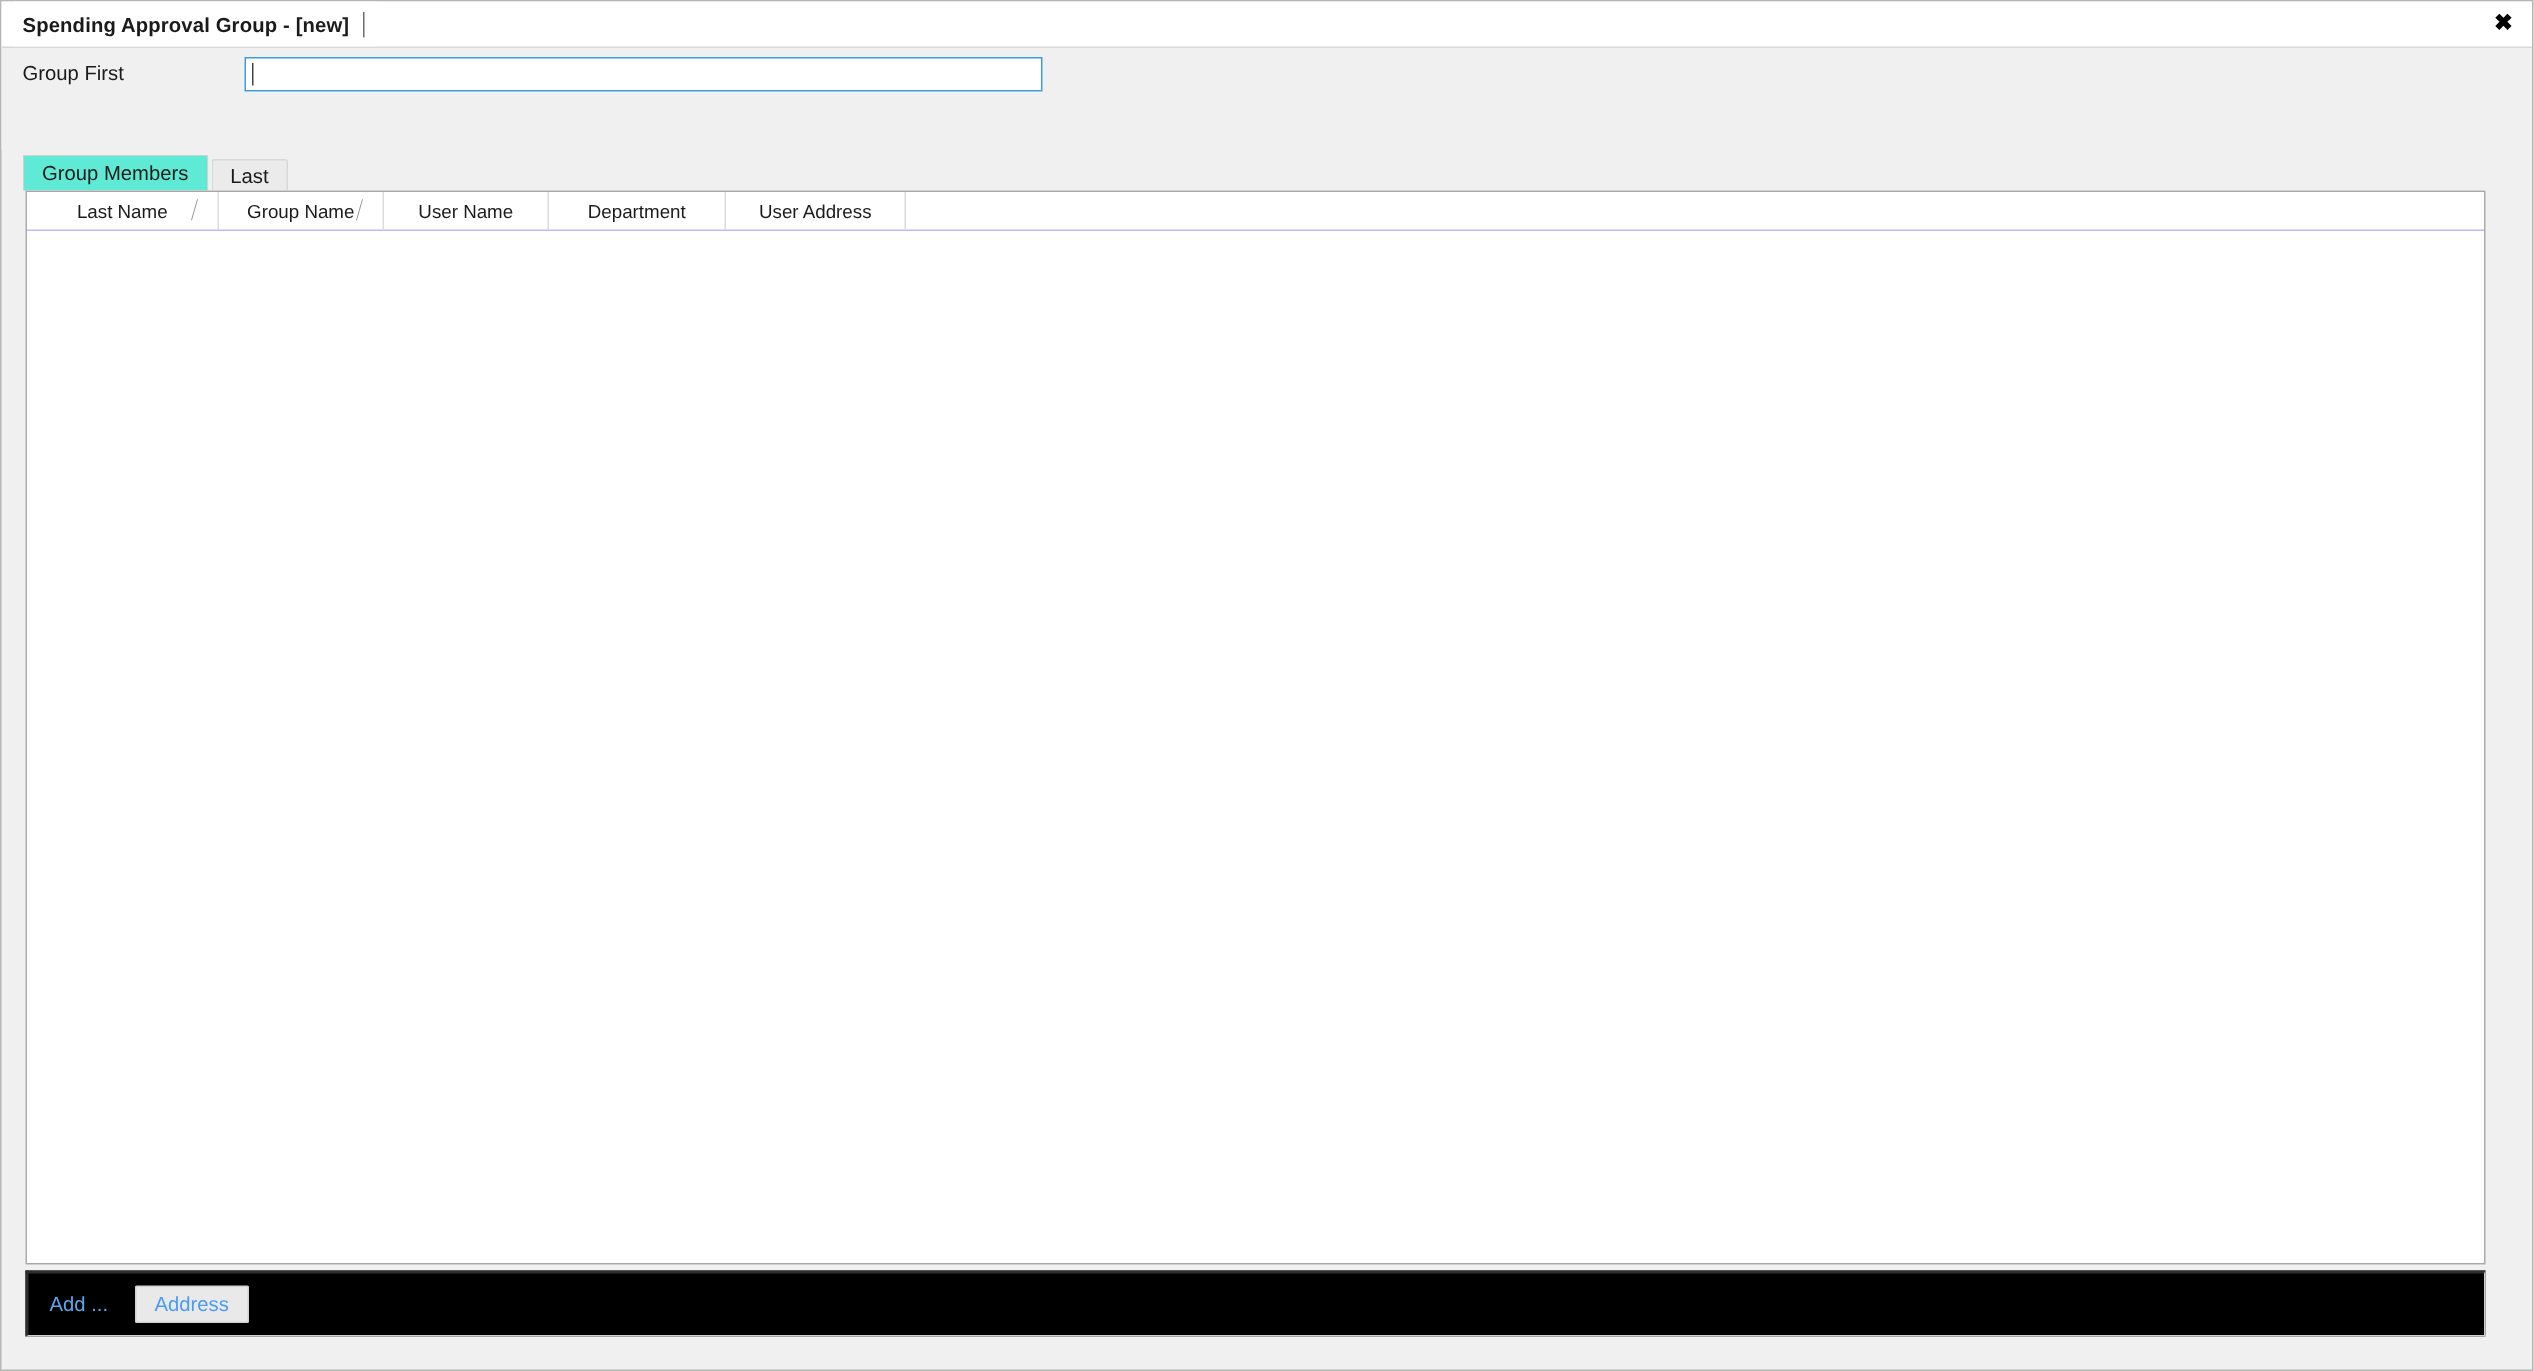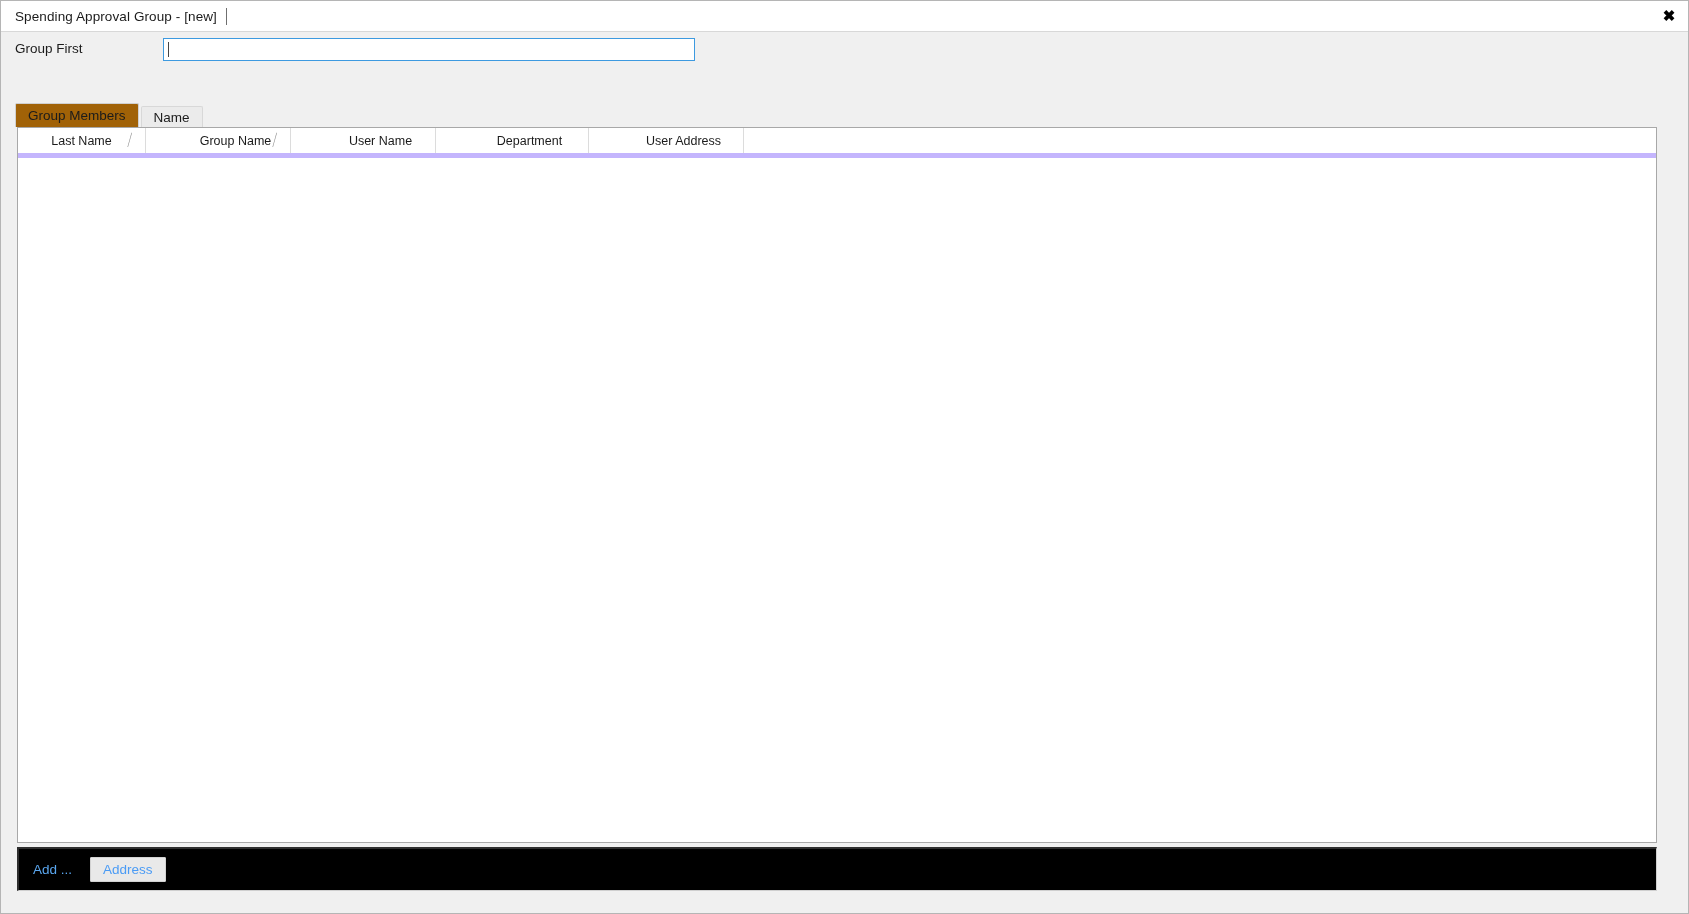--- a/index.html
+++ b/index.html
@@ -41,20 +41,21 @@
   #title-tab {
     position: absolute;
     left: 8px;
     top: 0;
     height: 30px;
     display: flex;
     align-items: center;
     padding: 0 8px 0 6px;
     background: #ffffff;
     white-space: nowrap;
+    font-weight: bold;
   }
   #title-tab .title-text {
     font-size: 13.5px;
     color: #1b1b1b;
     letter-spacing: 0.1px;
   }
   #title-caret {
     display: inline-block;
     width: 1px;
     height: 17px;
@@ -148,21 +149,21 @@
     display: flex;
     align-items: center;
     padding: 0 12px;
     font-size: 13.5px;
     color: #1b1b1b;
     box-sizing: border-box;
     cursor: pointer;
     white-space: nowrap;
   }
   .ui-tab.active {
-    background: #a16207;
+    background: #5eead4;
     border: 1px solid #d0d0d0;
     border-bottom: none;
     height: 24px;
     border-radius: 2px 2px 0 0;
   }
   .ui-tab.inactive {
     background: #ebebeb;
     border: 1px solid #d8d8d8;
     border-bottom: none;
     height: 21px;
@@ -179,23 +180,22 @@
     height: 716px;
     box-sizing: border-box;
     border: 1px solid #a8a8a8;
     background: #ffffff;
     overflow: hidden;
   }
   #grid-header {
     position: relative;
     height: 25px;
     background: #ffffff;
-    border-bottom: 5px solid #c4b5fd;
-    display: flex;
-    gap: 35px;
+    border-bottom: 1px solid #c4b5fd;
+    display: flex;
   }
   .grid-col {
     position: relative;
     display: flex;
     align-items: center;
     justify-content: center;
     box-sizing: border-box;
     border-right: 1px solid #dcdcdc;
     font-size: 12.5px;
     color: #1b1b1b;
@@ -270,21 +270,21 @@
       <span class="form-label">Group First</span>
       <input class="form-input focused" id="group-name-input" type="text" value="" style="">
       <span id="caret-group-name"></span>
     </div>
 
 
   </div>
 
   <div id="tabbar">
     <div class="ui-tab active">Group Members</div>
-    <div class="ui-tab inactive">Name</div>
+    <div class="ui-tab inactive">Last</div>
   </div>
 
   <div id="grid">
     <div id="grid-header">
 
       <div class="grid-col" style="width:128px">
         <span class="col-label">Last Name</span>
         <span class="sort-mark">╱</span>
       </div>
 

